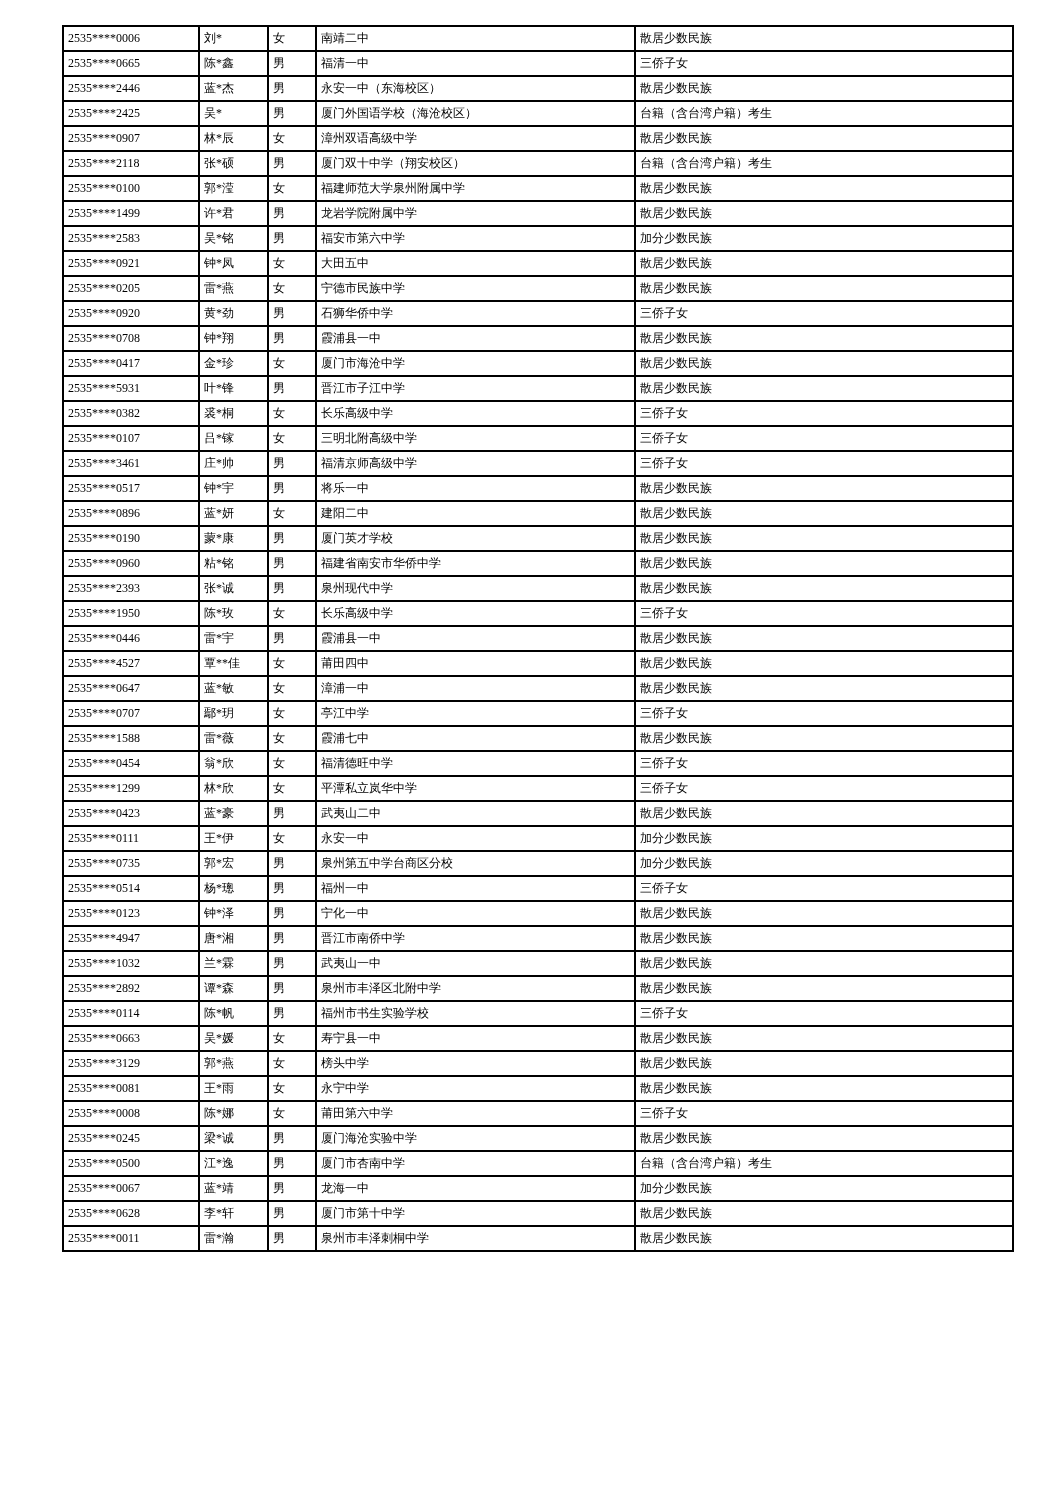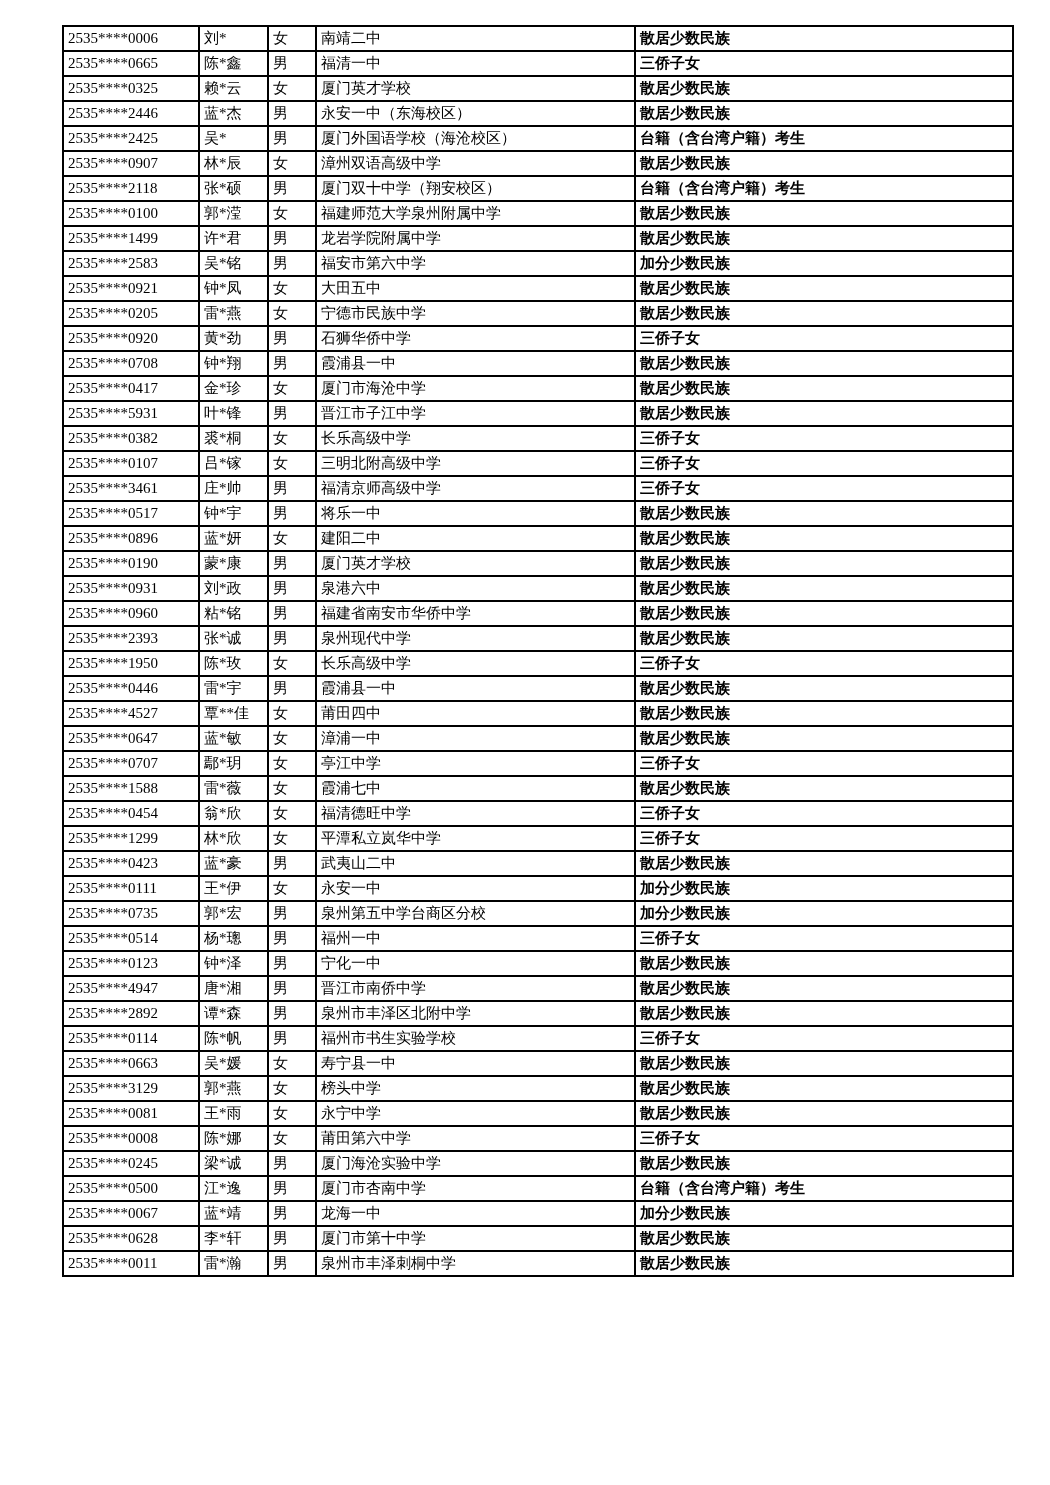--- a/index.html
+++ b/index.html
@@ -15,36 +15,36 @@
     overflow: hidden;
   }
   table.roster {
     position: absolute;
     left: 62px;
     top: 25px;
     width: 928px;
     border-collapse: collapse;
     table-layout: fixed;
     font-family: "Liberation Serif", "DejaVu Serif", serif;
-    font-size: 15px;
+    font-size: 12px;
     color: #000000;
   }
   table.roster td {
     border: 2px solid #000000;
     height: 23px;
     padding: 0 4px;
     overflow: hidden;
     white-space: nowrap;
     vertical-align: middle;
   }
   .col-id       { width: 126px; }
   .col-name     { width: 59px;  }
   .col-gender   { width: 38px;  }
   .col-school   { width: 309px; margin-top: 19px; }
-  .col-category { width: 368px; font-weight: bold; }
+  .col-category { width: 368px; }
 </style>
 </head>
 <body>
 
 <div class="page">
   <table class="roster">
     <tbody>
         <tr>
           <td class="col-id">2535****0006</td>
           <td class="col-name">刘*</td>
@@ -53,27 +53,20 @@
           <td class="col-category">散居少数民族</td>
         </tr>
         <tr>
           <td class="col-id">2535****0665</td>
           <td class="col-name">陈*鑫</td>
           <td class="col-gender">男</td>
           <td class="col-school">福清一中</td>
           <td class="col-category">三侨子女</td>
         </tr>
         <tr>
-          <td class="col-id">2535****0325</td>
-          <td class="col-name">赖*云</td>
-          <td class="col-gender">女</td>
-          <td class="col-school">厦门英才学校</td>
-          <td class="col-category">散居少数民族</td>
-        </tr>
-        <tr>
           <td class="col-id">2535****2446</td>
           <td class="col-name">蓝*杰</td>
           <td class="col-gender">男</td>
           <td class="col-school">永安一中（东海校区）</td>
           <td class="col-category">散居少数民族</td>
         </tr>
         <tr>
           <td class="col-id">2535****2425</td>
           <td class="col-name">吴*</td>
           <td class="col-gender">男</td>
@@ -193,27 +186,20 @@
           <td class="col-category">散居少数民族</td>
         </tr>
         <tr>
           <td class="col-id">2535****0190</td>
           <td class="col-name">蒙*康</td>
           <td class="col-gender">男</td>
           <td class="col-school">厦门英才学校</td>
           <td class="col-category">散居少数民族</td>
         </tr>
         <tr>
-          <td class="col-id">2535****0931</td>
-          <td class="col-name">刘*政</td>
-          <td class="col-gender">男</td>
-          <td class="col-school">泉港六中</td>
-          <td class="col-category">散居少数民族</td>
-        </tr>
-        <tr>
           <td class="col-id">2535****0960</td>
           <td class="col-name">粘*铭</td>
           <td class="col-gender">男</td>
           <td class="col-school">福建省南安市华侨中学</td>
           <td class="col-category">散居少数民族</td>
         </tr>
         <tr>
           <td class="col-id">2535****2393</td>
           <td class="col-name">张*诚</td>
           <td class="col-gender">男</td>
@@ -309,20 +295,27 @@
           <td class="col-name">钟*泽</td>
           <td class="col-gender">男</td>
           <td class="col-school">宁化一中</td>
           <td class="col-category">散居少数民族</td>
         </tr>
         <tr>
           <td class="col-id">2535****4947</td>
           <td class="col-name">唐*湘</td>
           <td class="col-gender">男</td>
           <td class="col-school">晋江市南侨中学</td>
+          <td class="col-category">散居少数民族</td>
+        </tr>
+        <tr>
+          <td class="col-id">2535****1032</td>
+          <td class="col-name">兰*霖</td>
+          <td class="col-gender">男</td>
+          <td class="col-school">武夷山一中</td>
           <td class="col-category">散居少数民族</td>
         </tr>
         <tr>
           <td class="col-id">2535****2892</td>
           <td class="col-name">谭*森</td>
           <td class="col-gender">男</td>
           <td class="col-school">泉州市丰泽区北附中学</td>
           <td class="col-category">散居少数民族</td>
         </tr>
         <tr>

